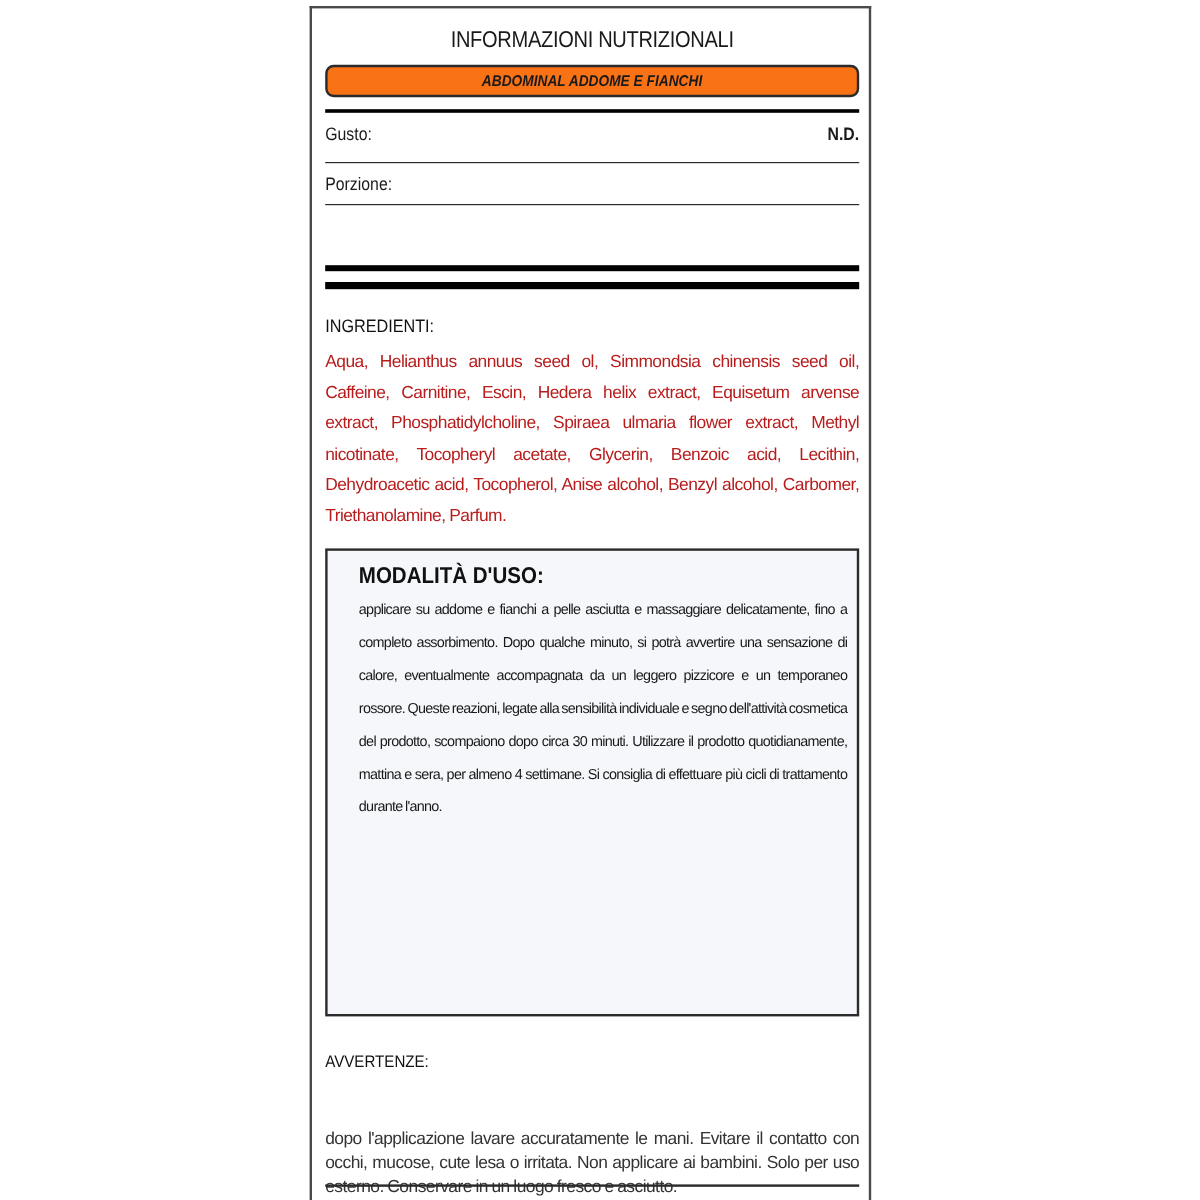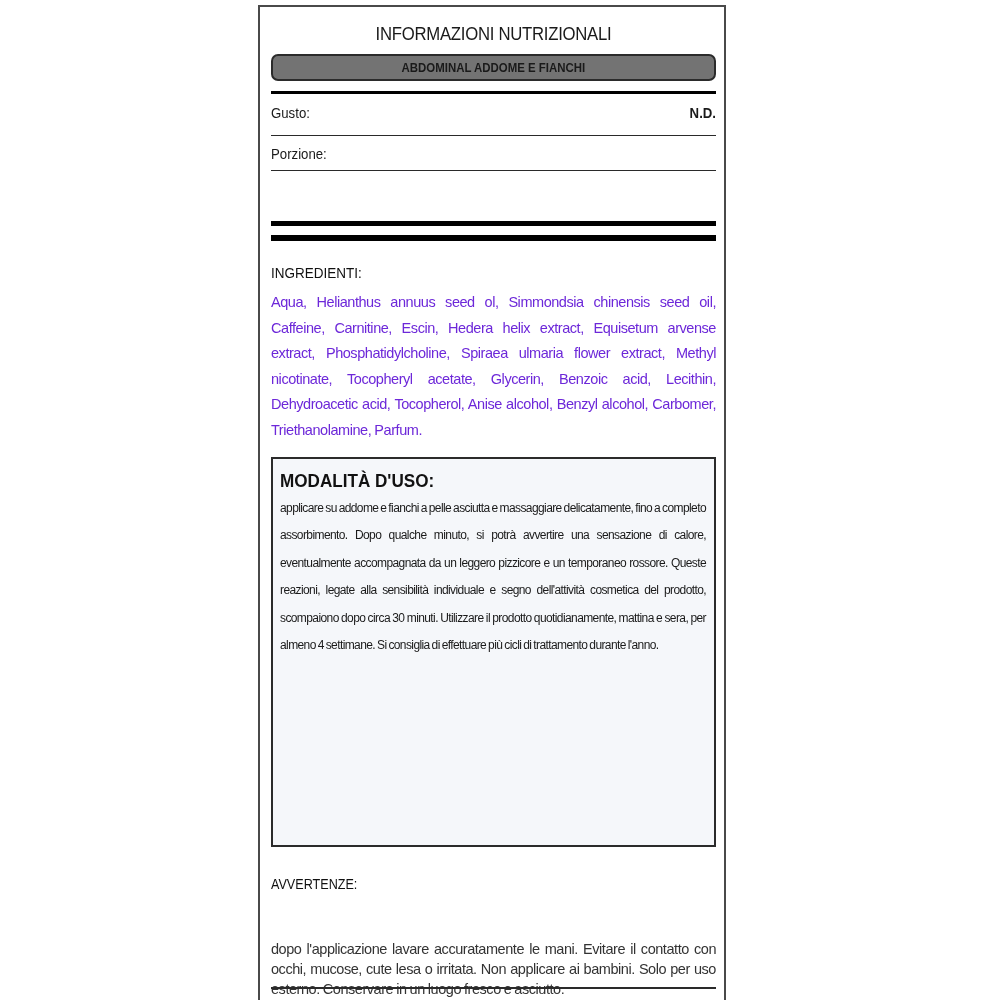--- a/index.html
+++ b/index.html
@@ -5,32 +5,32 @@
     html, body { margin: 0; padding: 0; background: #ffffff; }
     body { width: 1000px; height: 1000px; position: relative; overflow: hidden;
            font-family: "Liberation Sans", sans-serif; color: #1a1a1a; }
     .panel { position: absolute; left: 258px; top: 5px; width: 468px; height: 1000px;
              border-left: 2px solid #4a4a4a; border-right: 2px solid #4a4a4a; border-top: 2px solid #4a4a4a;
              box-sizing: border-box; background: #fff; }
     .inner { position: absolute; left: 11px; right: 8px; top: 0; }
     .title { position: absolute; top: 16px; left: 0; right: 0; text-align: center;
              font-size: 19px; letter-spacing: -0.3px; color: #1a1a1a; transform: scaleX(0.88); }
     .yellow-bar { position: absolute; top: 47px; left: 0; right: 0; height: 27px;
-                  background: #737373; border: 2px solid #2b2b2b; border-radius: 7px; box-sizing: border-box;
-                  display: flex; align-items: center; justify-content: center; }
+                  background: #f97316; border: 2px solid #2b2b2b; border-radius: 7px; box-sizing: border-box;
+                  display: flex; align-items: center; justify-content: center; font-style: italic; }
     .yellow-bar span { font-weight: bold; font-size: 13px; color: #1a1a1a; transform: scaleX(0.88); display: inline-block; }
     .rule-thick { position: absolute; left: 0; right: 0; height: 3px; background: #000; }
     .rule-thin { position: absolute; left: 0; right: 0; height: 1px; background: #2a2a2a; }
     .row-label { position: absolute; left: 0; font-size: 15px; color: #1a1a1a; transform-origin: left; transform: scaleX(0.88); }
     .row-value { position: absolute; right: 0; font-size: 15px; font-weight: bold; color: #1a1a1a; transform-origin: right; transform: scaleX(0.88); }
     .section-head { position: absolute; left: 0; font-size: 15px; color: #111; transform-origin: left; transform: scaleX(0.9); }
     .ingredients { position: absolute; left: 0; right: 0; top: 283px; font-size: 14.5px; line-height: 25.6px;
-                   color: #6d28d9; text-align: justify; letter-spacing: -0.45px; word-spacing: -0.5px; }
+                   color: #b91c1c; text-align: justify; letter-spacing: -0.45px; word-spacing: -0.5px; }
     .usage-box { position: absolute; top: 450px; left: 0; right: 0; height: 390px;
-                 border: 2px solid #2b2b2b; background: #f5f7fa; box-sizing: border-box; padding: 6px 8px 0 7px; }
+                 border: 2px solid #2b2b2b; background: #f5f7fa; box-sizing: border-box; padding: 6px 8px 0 26px; }
     .usage-title { font-size: 19px; font-weight: bold; color: #111; margin-top: 5px; transform-origin: left; transform: scaleX(0.9); }
     .usage-text { font-size: 12px; line-height: 27.4px; color: #1a1a1a; text-align: justify;
                   margin-top: 3px; letter-spacing: -0.6px; word-spacing: -0.8px; }
     .warnings-head { position: absolute; left: 0; top: 869px; font-size: 14px; color: #111; transform-origin: left; transform: scaleX(0.9); }
     .warnings { position: absolute; left: 0; right: 0; top: 892px; font-size: 14.5px; line-height: 20px;
                 color: #333; text-align: justify; letter-spacing: -0.45px; word-spacing: -0.6px; margin-top: 40px; }
   </style>
 </head>
 <body>
 

